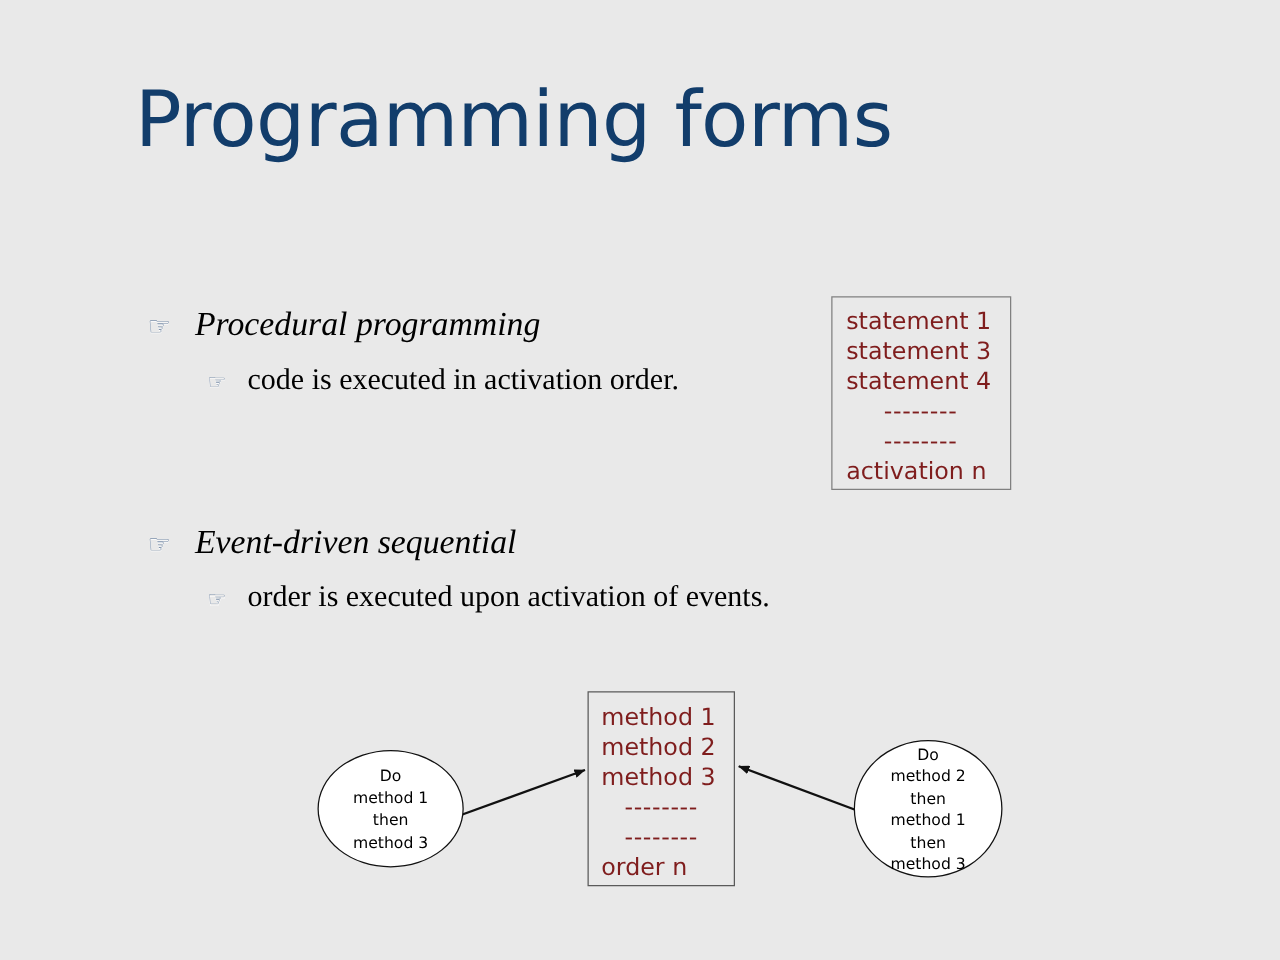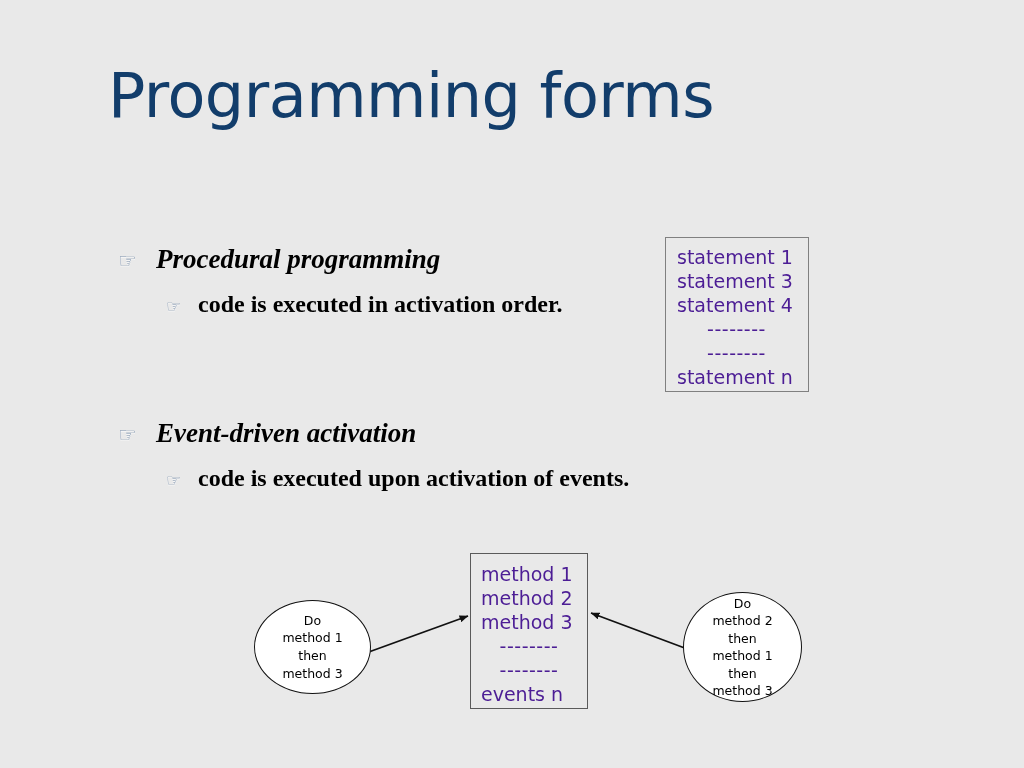--- a/index.html
+++ b/index.html
@@ -70,21 +70,20 @@
   }
   .level2 .bullet-glyph {
     font-size: 17px;
     width: 32px;
     text-shadow: 0 1px 0 #ffffff;
   }
 
   .bullet-text {
     color: #000000;
     flex: 1 1 auto;
-    font-weight: bold;
   }
   .level1 .bullet-text {
     font-size: 27px;
     font-style: italic;
     line-height: 1.15;
   }
   .level2 .bullet-text {
     font-size: 24px;
     font-style: normal;
     line-height: 1.15;
@@ -92,21 +91,21 @@
 
   
   .code-box {
     position: absolute;
     box-sizing: border-box;
     border: 1px solid #808080;
     background: transparent;
     font-family: "DejaVu Sans", "Liberation Sans", sans-serif;
     font-size: 19px;
     line-height: 1.26;
-    color: #4c1d95;
+    color: #7f1d1d;
     text-align: left;
   }
   .code-box .code-line {
     white-space: pre;
   }
   .code-box .code-line.dashes {
     text-align: center;
     letter-spacing: 0.5px;
     padding-right: 12px;
   }
@@ -192,35 +191,35 @@
     </div>
     <div class="bullet-row level2">
       <span class="bullet-glyph">☞</span>
       <span class="bullet-text">code is executed in activation order.</span>
     </div>
   </div>
 
   <div class="bullet-block" id="block-event">
     <div class="bullet-row level1">
       <span class="bullet-glyph">☞</span>
-      <span class="bullet-text">Event-driven activation</span>
+      <span class="bullet-text">Event-driven sequential</span>
     </div>
     <div class="bullet-row level2">
       <span class="bullet-glyph">☞</span>
-      <span class="bullet-text">code is executed upon activation of events.</span>
+      <span class="bullet-text">order is executed upon activation of events.</span>
     </div>
   </div>
 
   <div class="code-box" id="statement-box">
     <div class="code-line">statement 1</div>
     <div class="code-line">statement 3</div>
     <div class="code-line">statement 4</div>
     <div class="code-line dashes">--------</div>
     <div class="code-line dashes">--------</div>
-    <div class="code-line">statement n</div>
+    <div class="code-line">activation n</div>
   </div>
 
   <svg id="arrow-layer" viewBox="0 0 1024 768" xmlns="http://www.w3.org/2000/svg">
     <defs>
       <marker id="arrowhead-r" markerWidth="9" markerHeight="7" refX="8.5" refY="3.5" orient="auto" markerUnits="userSpaceOnUse">
         <polygon points="0 0, 9 3.5, 0 7" fill="#111111"></polygon>
       </marker>
       <marker id="arrowhead-l" markerWidth="9" markerHeight="7" refX="8.5" refY="3.5" orient="auto" markerUnits="userSpaceOnUse">
         <polygon points="0 0, 9 3.5, 0 7" fill="#111111"></polygon>
       </marker>
@@ -228,21 +227,21 @@
     <line x1="366" y1="653" x2="468" y2="616" stroke="#111111" stroke-width="1.8" marker-end="url(#arrowhead-r)"></line>
     <line x1="690" y1="650" x2="591" y2="613" stroke="#111111" stroke-width="1.8" marker-end="url(#arrowhead-l)"></line>
   </svg>
 
   <div class="code-box" id="method-box">
     <div class="code-line">method 1</div>
     <div class="code-line">method 2</div>
     <div class="code-line">method 3</div>
     <div class="code-line dashes">--------</div>
     <div class="code-line dashes">--------</div>
-    <div class="code-line">events n</div>
+    <div class="code-line">order n</div>
   </div>
 
   <div class="ellipse" id="ellipse-left">
     <div class="ell-line">Do</div>
     <div class="ell-line">method 1</div>
     <div class="ell-line">then</div>
     <div class="ell-line">method 3</div>
   </div>
 
   <div class="ellipse" id="ellipse-right">

